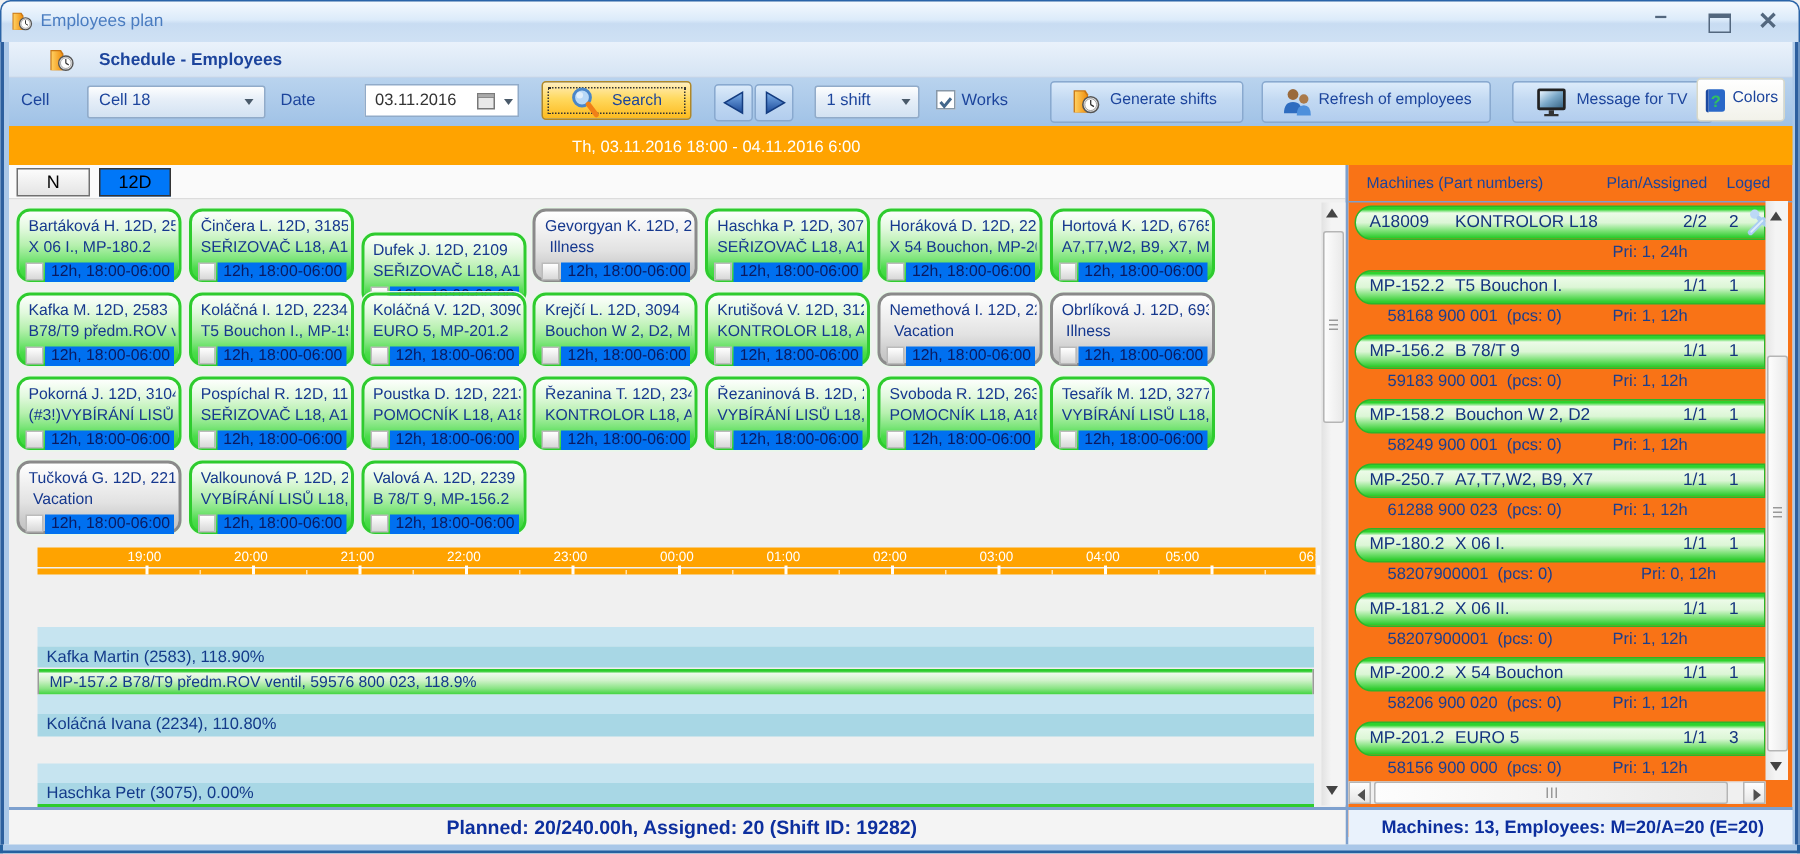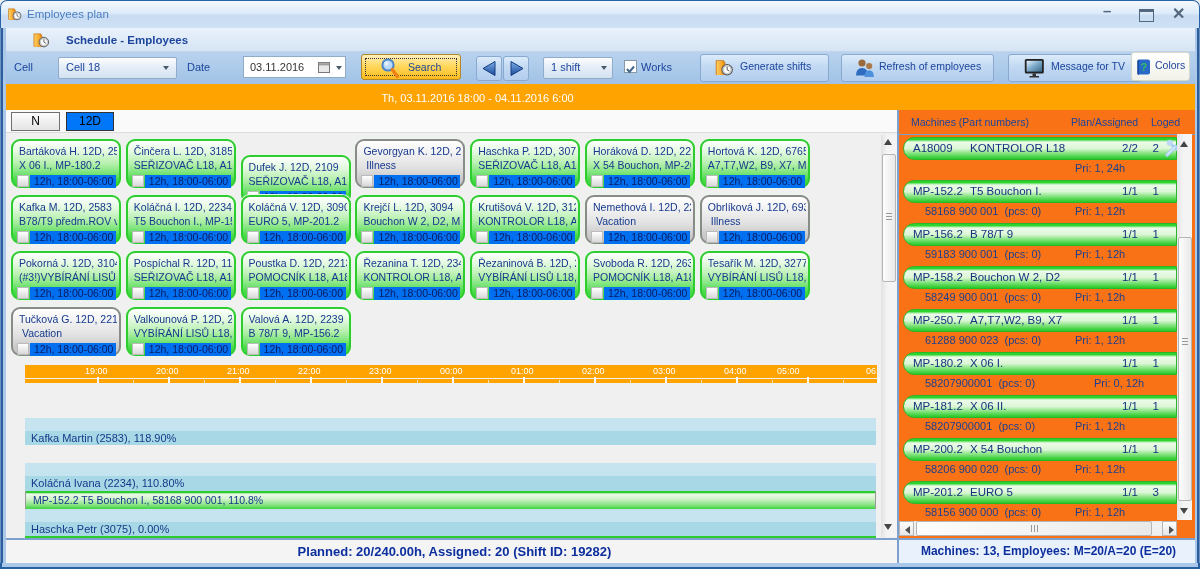--- a/index.html
+++ b/index.html
@@ -418,23 +418,23 @@
     <span style="position:absolute;left:624.5px;top:17.8px;width:1px;height:3.1px;background:#ffe2b0;"></span>
     <span style="position:absolute;left:660px;top:15.2px;width:1.5px;height:5.8px;background:#fff;"></span>
     <span style="position:absolute;left:695.5px;top:17.8px;width:1px;height:3.1px;background:#ffe2b0;"></span>
     <span style="position:absolute;left:731px;top:15.2px;width:1.5px;height:5.8px;background:#fff;"></span>
     <span style="position:absolute;left:766.5px;top:17.8px;width:1px;height:3.1px;background:#ffe2b0;"></span>
     <span style="position:absolute;left:802px;top:15.2px;width:1.5px;height:5.8px;background:#fff;"></span>
     <span style="position:absolute;left:837.5px;top:17.8px;width:1px;height:3.1px;background:#ffe2b0;"></span>
     <span style="position:absolute;left:873px;top:15.2px;width:1.5px;height:5.8px;background:#fff;"></span>
     <div class="tgap" style="top:56px;height:12.9px;"></div>
     <div class="trow" style="top:68.9px;"><span style="padding-left:6px;">Kafka Martin (2583), 118.90%</span></div>
+    <div class="tbar" style="top:83.7px;"><span style="padding-left:7px;">MP-157.2 B78/T9 předm.ROV ventil, 59576 800 023, 118.9%</span></div>
     <div class="tgap" style="top:101.4px;height:12.9px;"></div>
     <div class="trow" style="top:114.3px;"><span style="padding-left:6px;">Koláčná Ivana (2234), 110.80%</span></div>
-    <div class="tbar" style="top:129.1px;"><span style="padding-left:7px;">MP-152.2 T5 Bouchon I., 58168 900 001, 110.8%</span></div>
     <div class="tgap" style="top:146.8px;height:12.9px;"></div>
     <div class="trow" style="top:159.7px;"><span style="padding-left:6px;">Haschka Petr (3075), 0.00%</span></div>
     <div style="position:absolute;left:20px;top:174px;width:851px;height:2.5px;background:#2ecc2e;"></div>
   </div>
 
 <div class="ab" id="divider"></div>
 <div class="ab" id="mpanel">
  <div id="mph">
       <span style="position:absolute;left:12px;top:6px;">Machines (Part numbers)</span>
   <span style="position:absolute;left:172px;top:6px;">Plan/Assigned</span>

